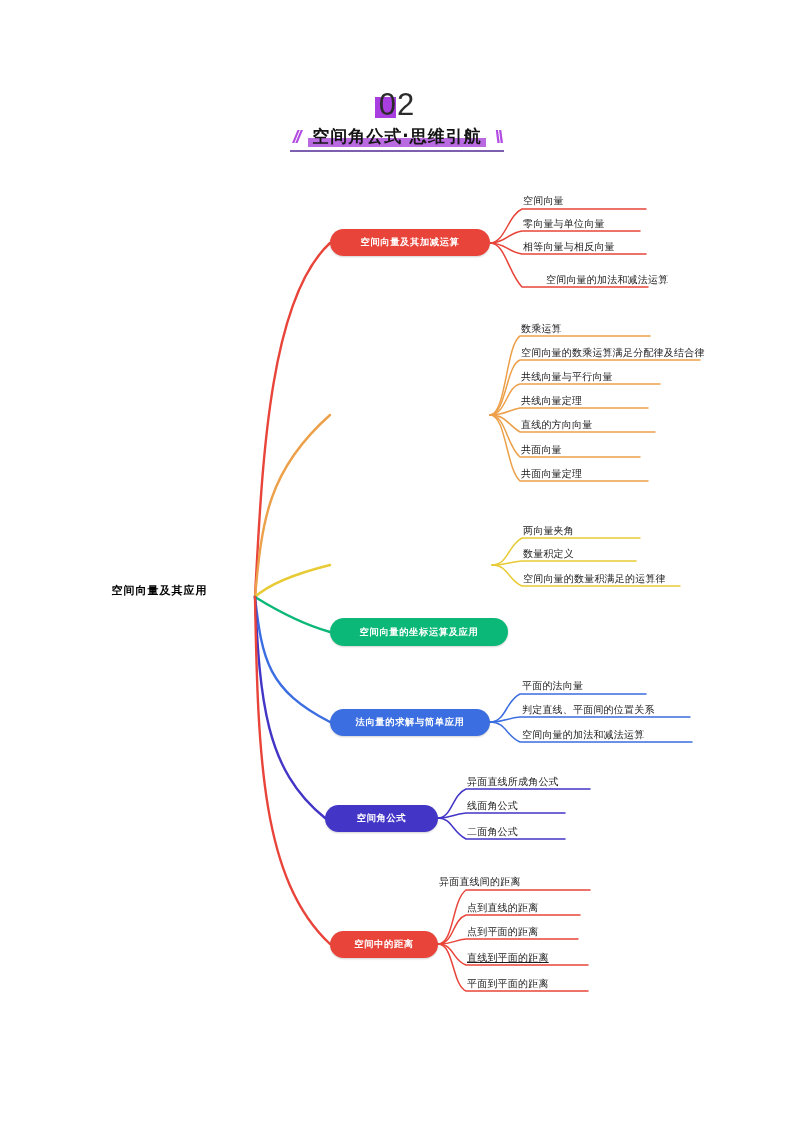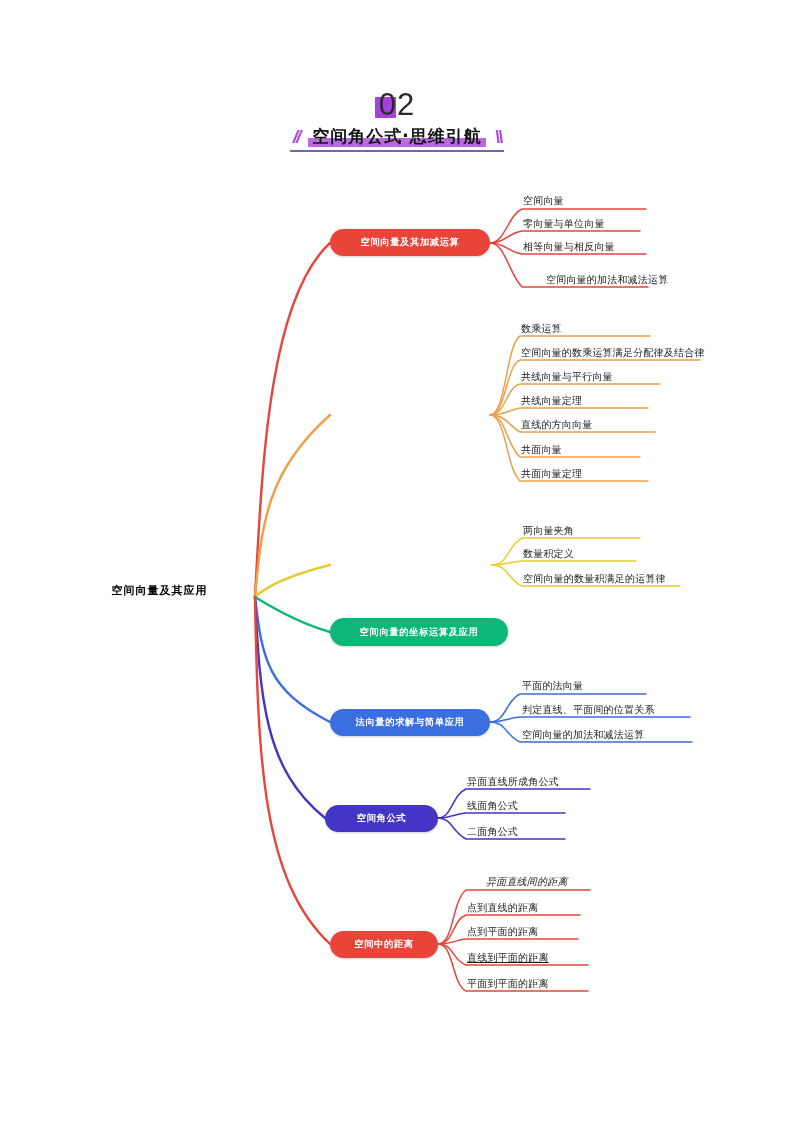--- a/index.html
+++ b/index.html
@@ -169,20 +169,20 @@
     <div class="leaf" style="left:523px;top:574px;">空间向量的数量积满足的运算律</div>
 
     <div class="leaf" style="left:522px;top:681px;">平面的法向量</div>
     <div class="leaf" style="left:522px;top:705px;">判定直线、平面间的位置关系</div>
     <div class="leaf" style="left:522px;top:730px;">空间向量的加法和减法运算</div>
 
     <div class="leaf" style="left:467px;top:777px;">异面直线所成角公式</div>
     <div class="leaf" style="left:467px;top:801px;">线面角公式</div>
     <div class="leaf" style="left:467px;top:827px;">二面角公式</div>
 
-    <div class="leaf" style="left:486px;top:877px;font-style:italic;">异面直线间的距离</div>
+    <div class="leaf" style="left:439px;top:877px;">异面直线间的距离</div>
     <div class="leaf" style="left:467px;top:903px;">点到直线的距离</div>
     <div class="leaf" style="left:467px;top:927px;">点到平面的距离</div>
     <div class="leaf" style="left:467px;top:953px;text-decoration:underline;">直线到平面的距离</div>
     <div class="leaf" style="left:467px;top:979px;">平面到平面的距离</div>
 
   </div>
 </div>
 
 </body></html>

